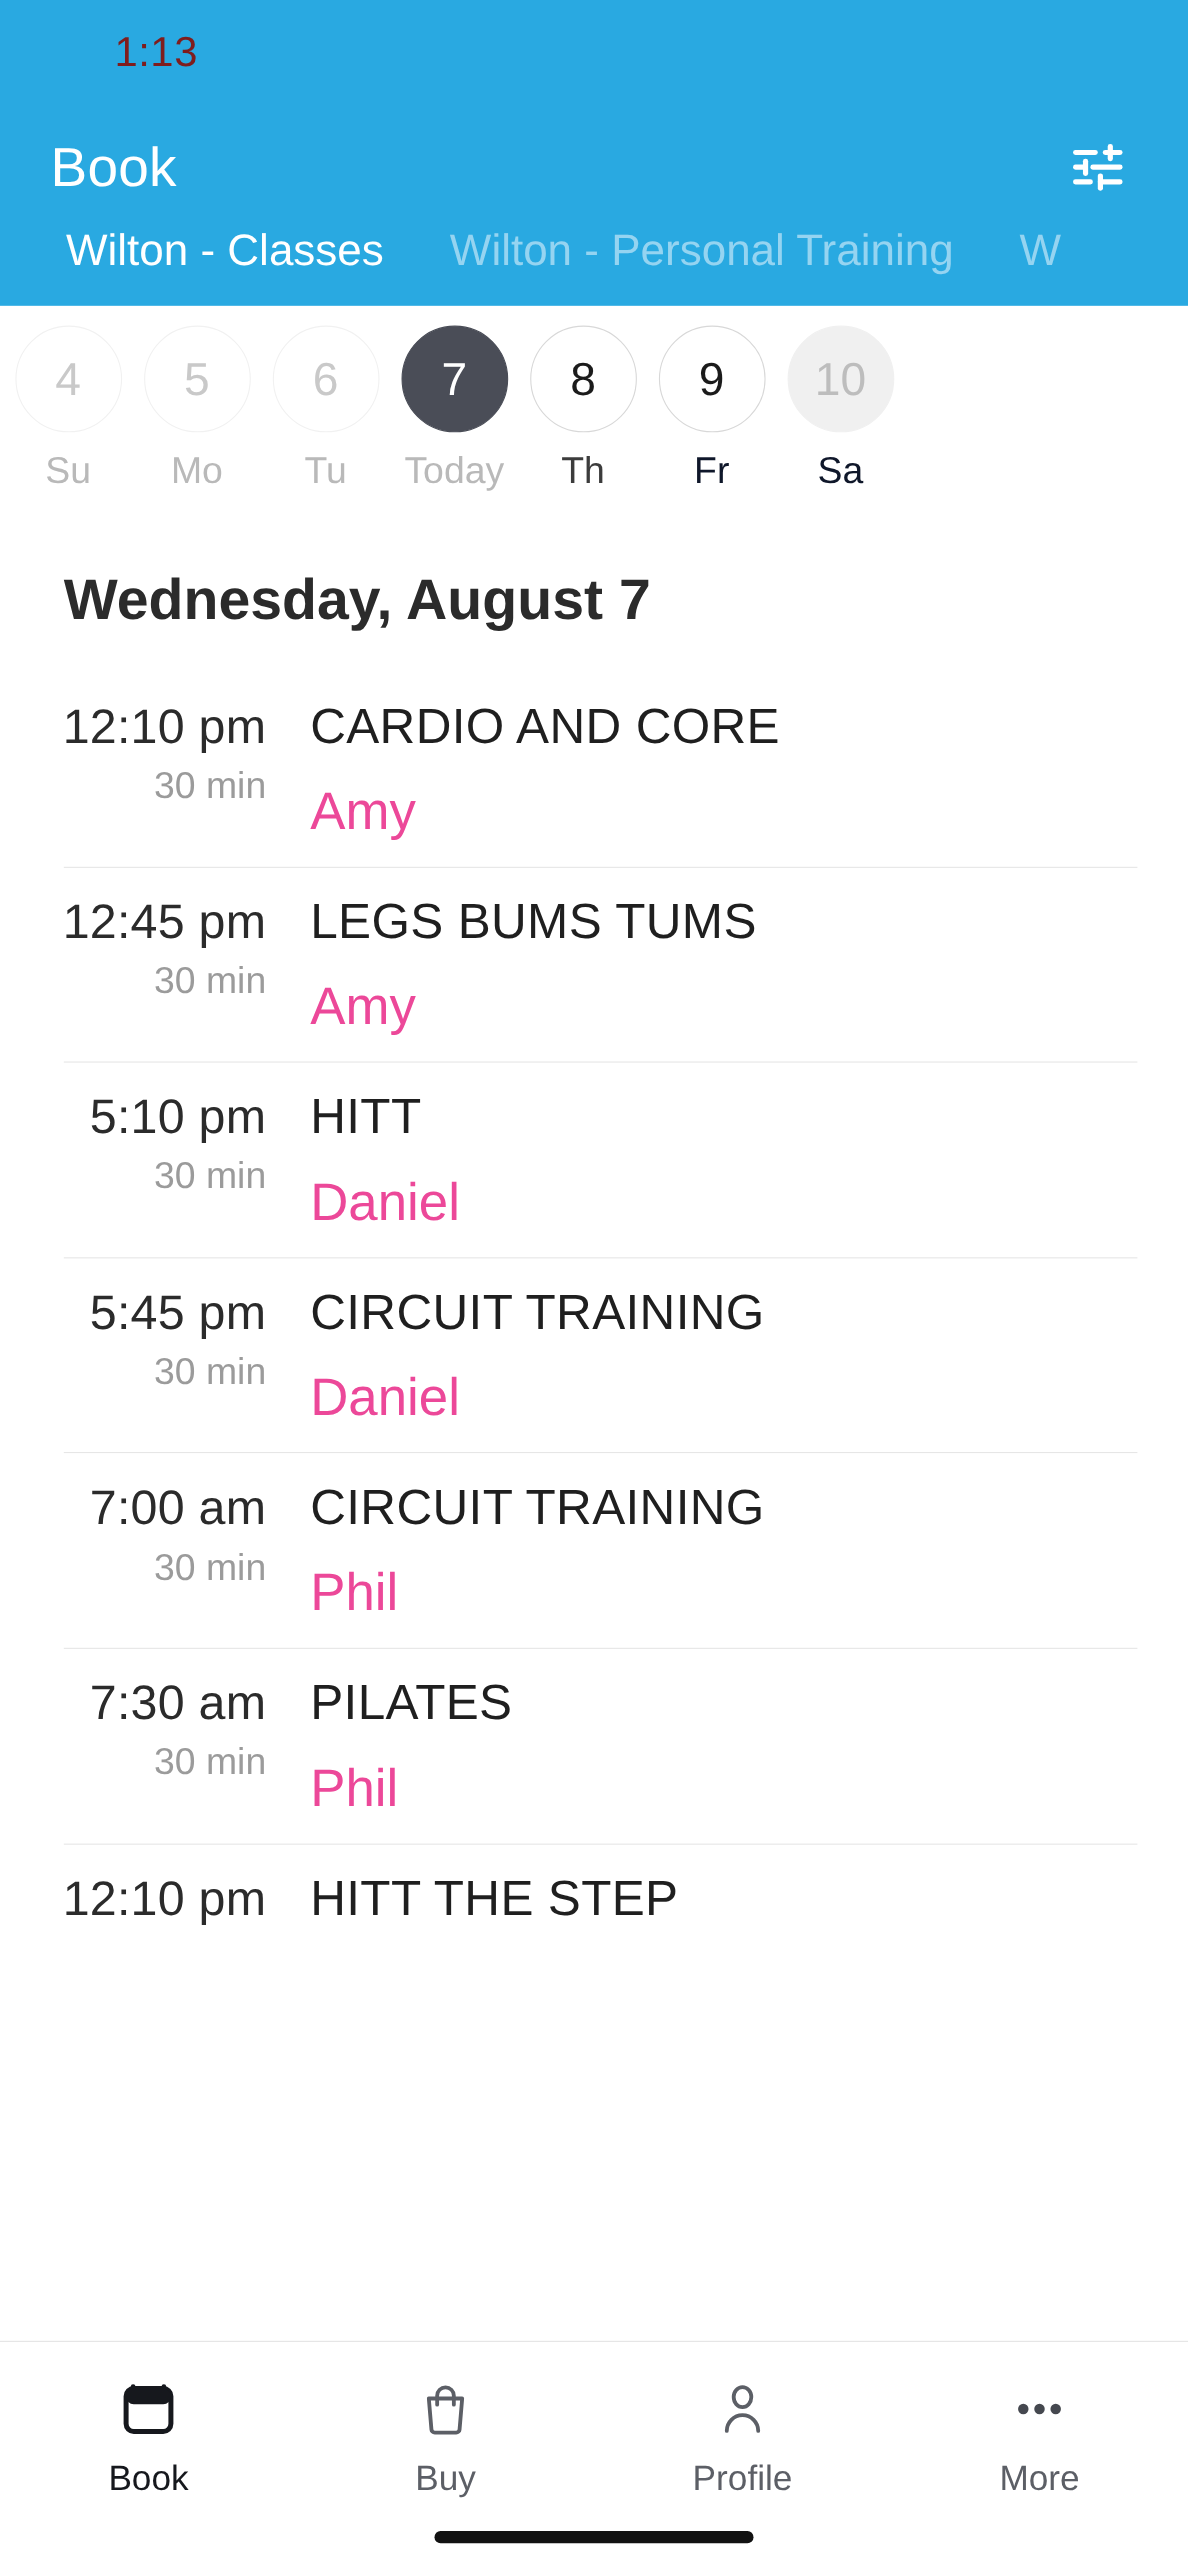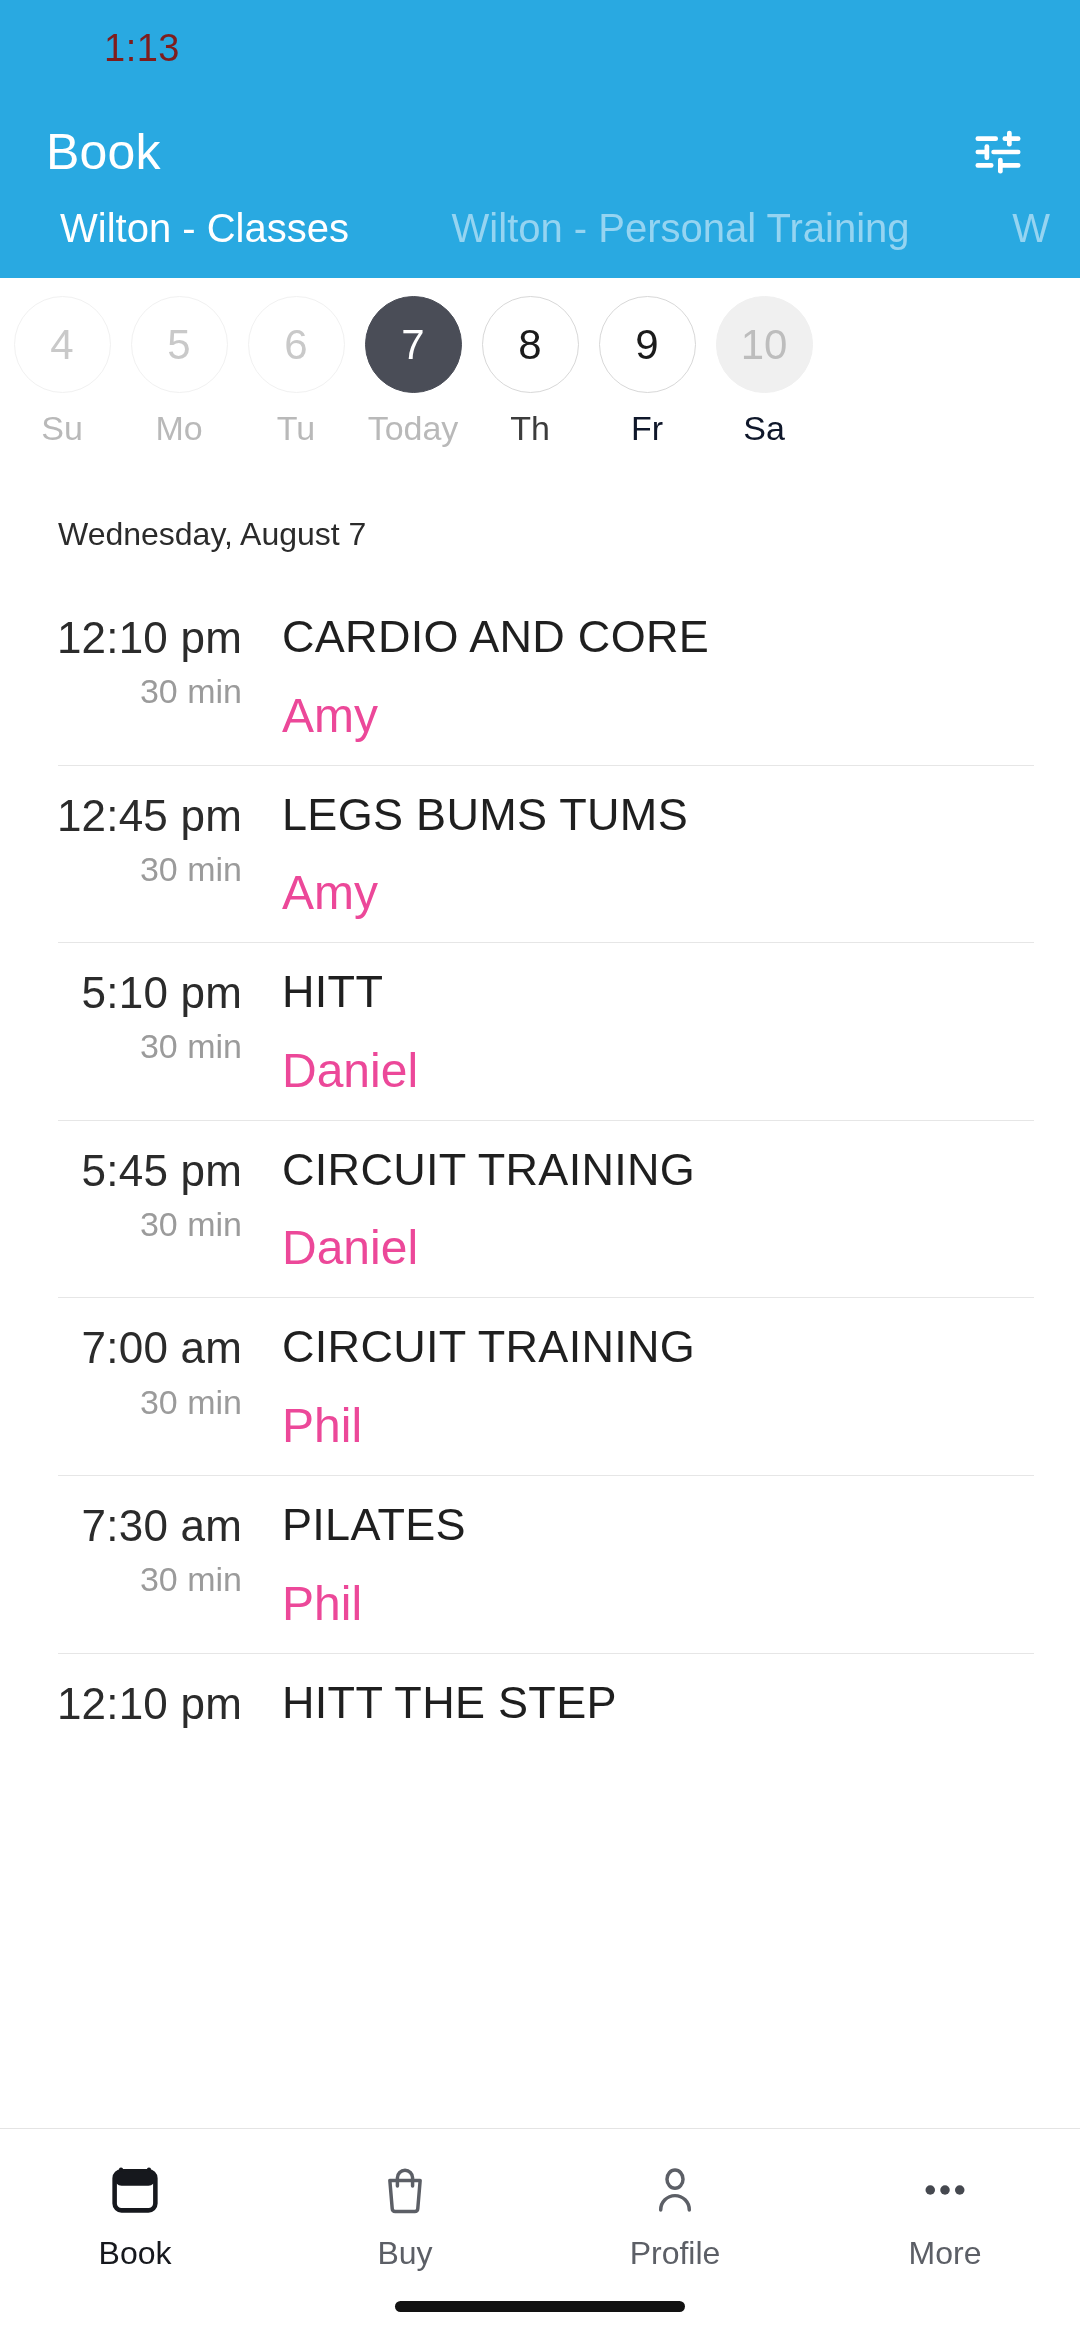--- a/index.html
+++ b/index.html
@@ -49,21 +49,20 @@
     width:76px; height:76px;
     display:flex; align-items:center; justify-content:center;
     cursor:pointer;
   }
   .tabstrip {
     height:70px;
     display:flex; align-items:flex-start;
     white-space:nowrap;
     overflow:hidden;
     padding-left:30px;
-    justify-content:space-between;
   }
   .tab {
     font-size:40px;
     padding:0 30px;
     line-height:1.0;
     cursor:pointer;
     flex:0 0 auto;
   }
   .tab.active { color:#ffffff; }
   .tab.inactive { color:#95d4f1; }
@@ -118,23 +117,23 @@
     font-size:34px;
     color:#b9b9b9;
   }
   .datelabel.strong { color:#0f172a; }
   .datelabel.dark { color:#3c3c3c; }
 
   
   .dayheading {
     flex:0 0 auto;
     padding:38px 0 34px 58px;
-    font-size:32px;
+    font-size:52px;
     color:#2b2b2b;
-    font-weight:400;
+    font-weight:700;
   }
 
   
   .classlist {
     flex:1 1 auto;
     overflow:hidden;
     position:relative;
   }
   .classrow {
     display:flex;

